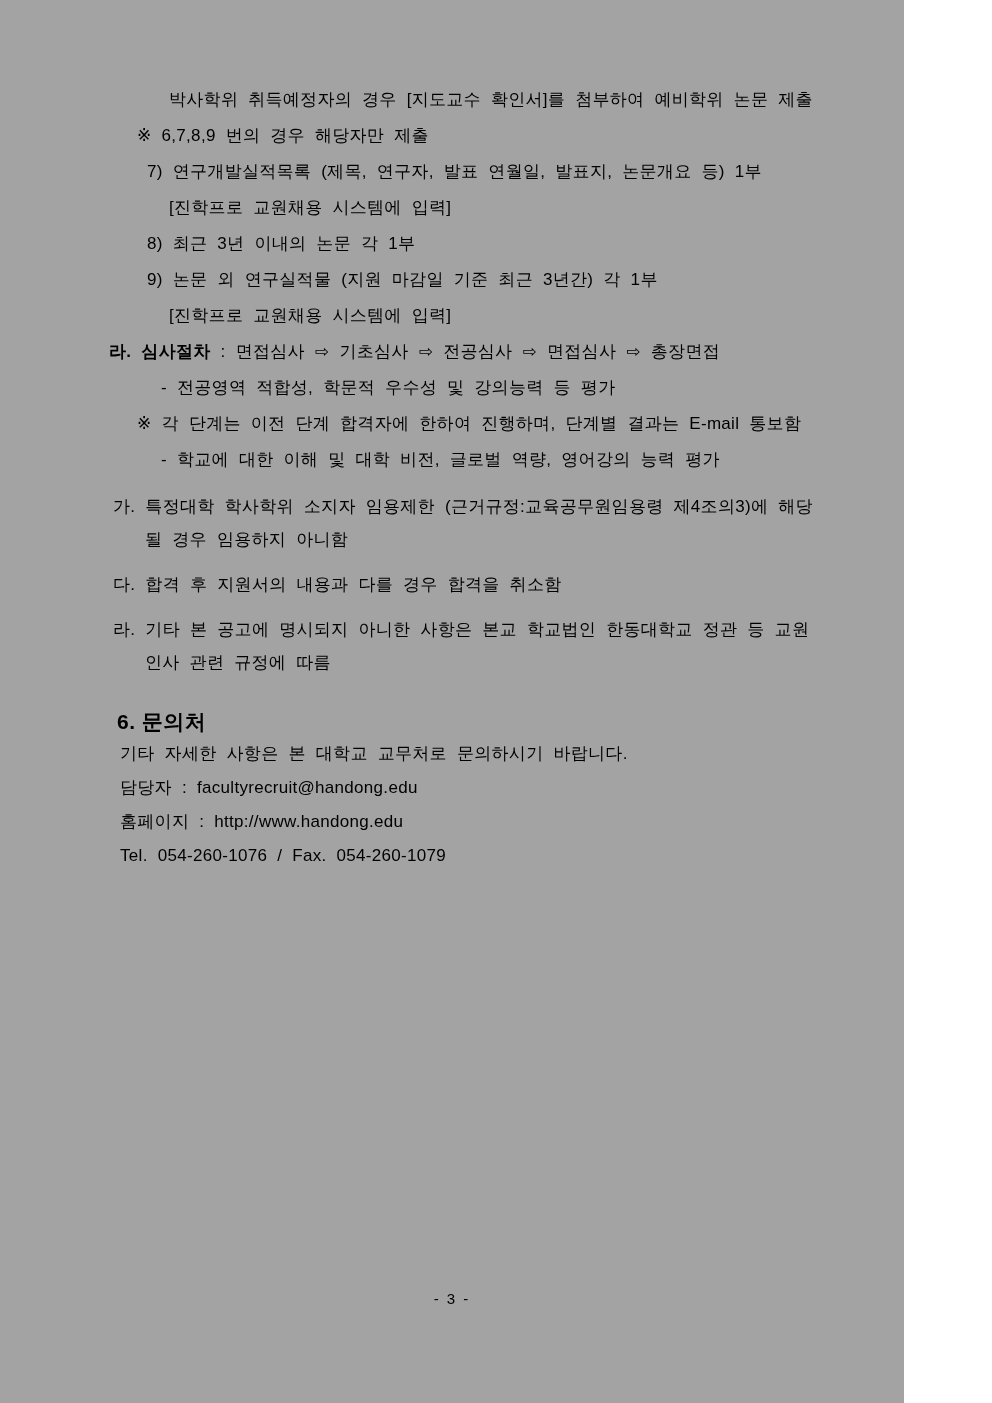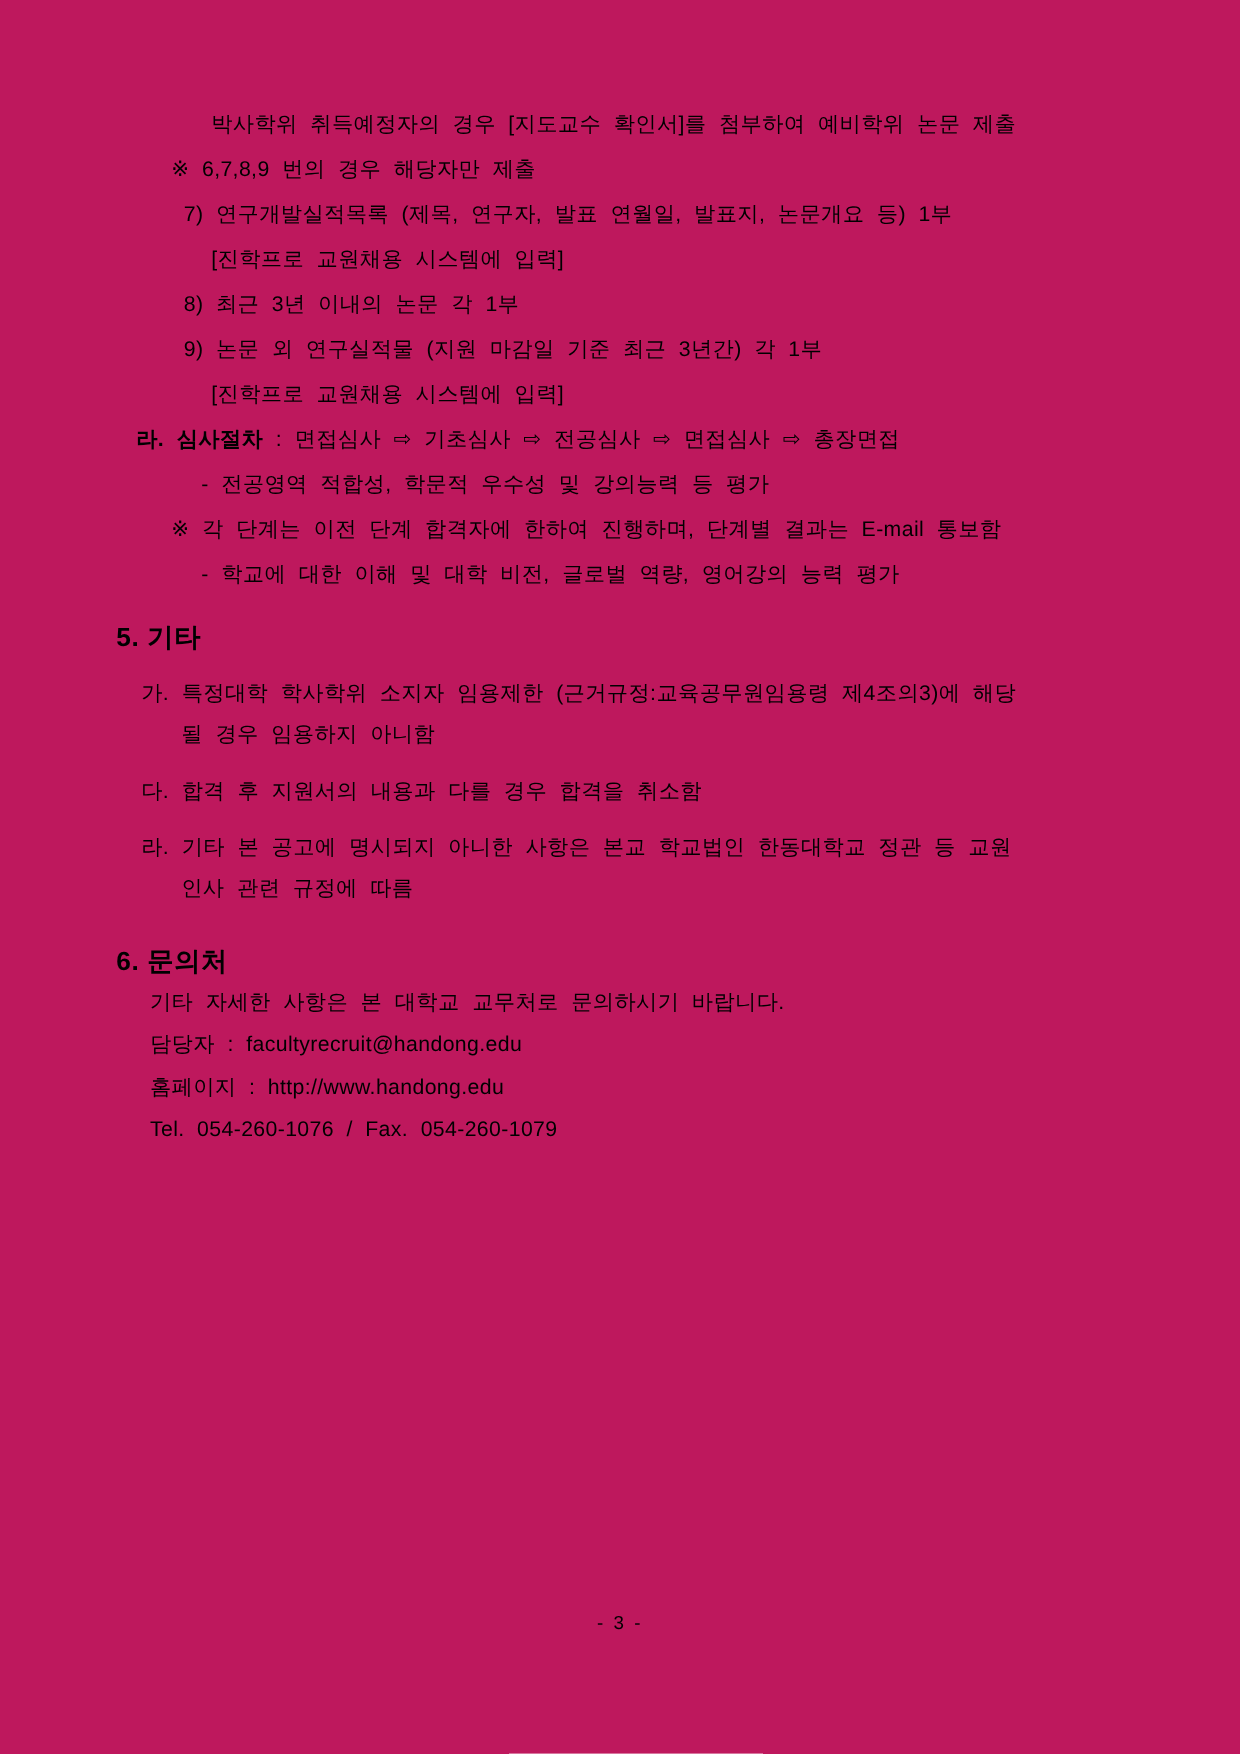--- a/index.html
+++ b/index.html
@@ -2,23 +2,23 @@
 <html lang="ko"><head>
 <meta charset="utf-8">
 <style>
   html, body {
     margin: 0;
     padding: 0;
     background: #ffffff;
   }
   .page {
     position: relative;
-    width: 992px;
+    width: 904px;
     height: 1403px;
-    background: #be185d;
+    background: #a3a3a3;
     color: #000000;
     font-family: "Liberation Sans", "DejaVu Sans", sans-serif;
     overflow: hidden;
   }
   .content {
     position: absolute;
     top: 82px;
     left: 93px;
     width: 820px;
   }
@@ -37,21 +37,21 @@
   .ind-dash   { padding-left: 68px; }  
   .bold { font-weight: bold; }
 
   .section-heading {
     font-size: 21px;
     font-weight: bold;
     line-height: 30px;
     letter-spacing: 0.5px;
   }
   .sec5-heading { margin-top: 18px; }
-  .sec6-heading { margin-top: 28px; }
+  .sec6-heading { margin-top: 28px; margin-left: 24px; }
 
   .item-line {
     font-size: 17px;
     line-height: 33px;
     letter-spacing: 0.3px;
     word-spacing: 5px;
     white-space: nowrap;
   }
   .sec5-items { margin-top: 6px; }
   .ind-item  { padding-left: 20px; margin-top: 12px; }  
@@ -85,21 +85,20 @@
     <div class="line ind-num">9) 논문 외 연구실적물 (지원 마감일 기준 최근 3년간) 각 1부</div>
     <div class="line ind-sub">[진학프로 교원채용 시스템에 입력]</div>
 
     <div class="line ind-proc">
       <span class="bold">라. 심사절차</span><span> : </span><span>면접심사 ⇨ 기초심사 ⇨ 전공심사 ⇨ 면접심사 ⇨ 총장면접</span>
     </div>
     <div class="line ind-dash">- 전공영역 적합성, 학문적 우수성 및 강의능력 등 평가</div>
     <div class="line ind-note">※ 각 단계는 이전 단계 합격자에 한하여 진행하며, 단계별 결과는 E-mail 통보함</div>
     <div class="line ind-dash">- 학교에 대한 이해 및 대학 비전, 글로벌 역량, 영어강의 능력 평가</div>
 
-    <div class="section-heading sec5-heading">5. 기타</div>
     <div class="sec5-items">
       <div class="item-line ind-item">가. 특정대학 학사학위 소지자 임용제한 (근거규정:교육공무원임용령 제4조의3)에 해당</div>
       <div class="item-line ind-wrap">될 경우 임용하지 아니함</div>
       <div class="item-line ind-item">다. 합격 후 지원서의 내용과 다를 경우 합격을 취소함</div>
       <div class="item-line ind-item">라. 기타 본 공고에 명시되지 아니한 사항은 본교 학교법인 한동대학교 정관 등 교원</div>
       <div class="item-line ind-wrap">인사 관련 규정에 따름</div>
     </div>
 
     <div class="section-heading sec6-heading">6. 문의처</div>
     <div class="sec6-body">

